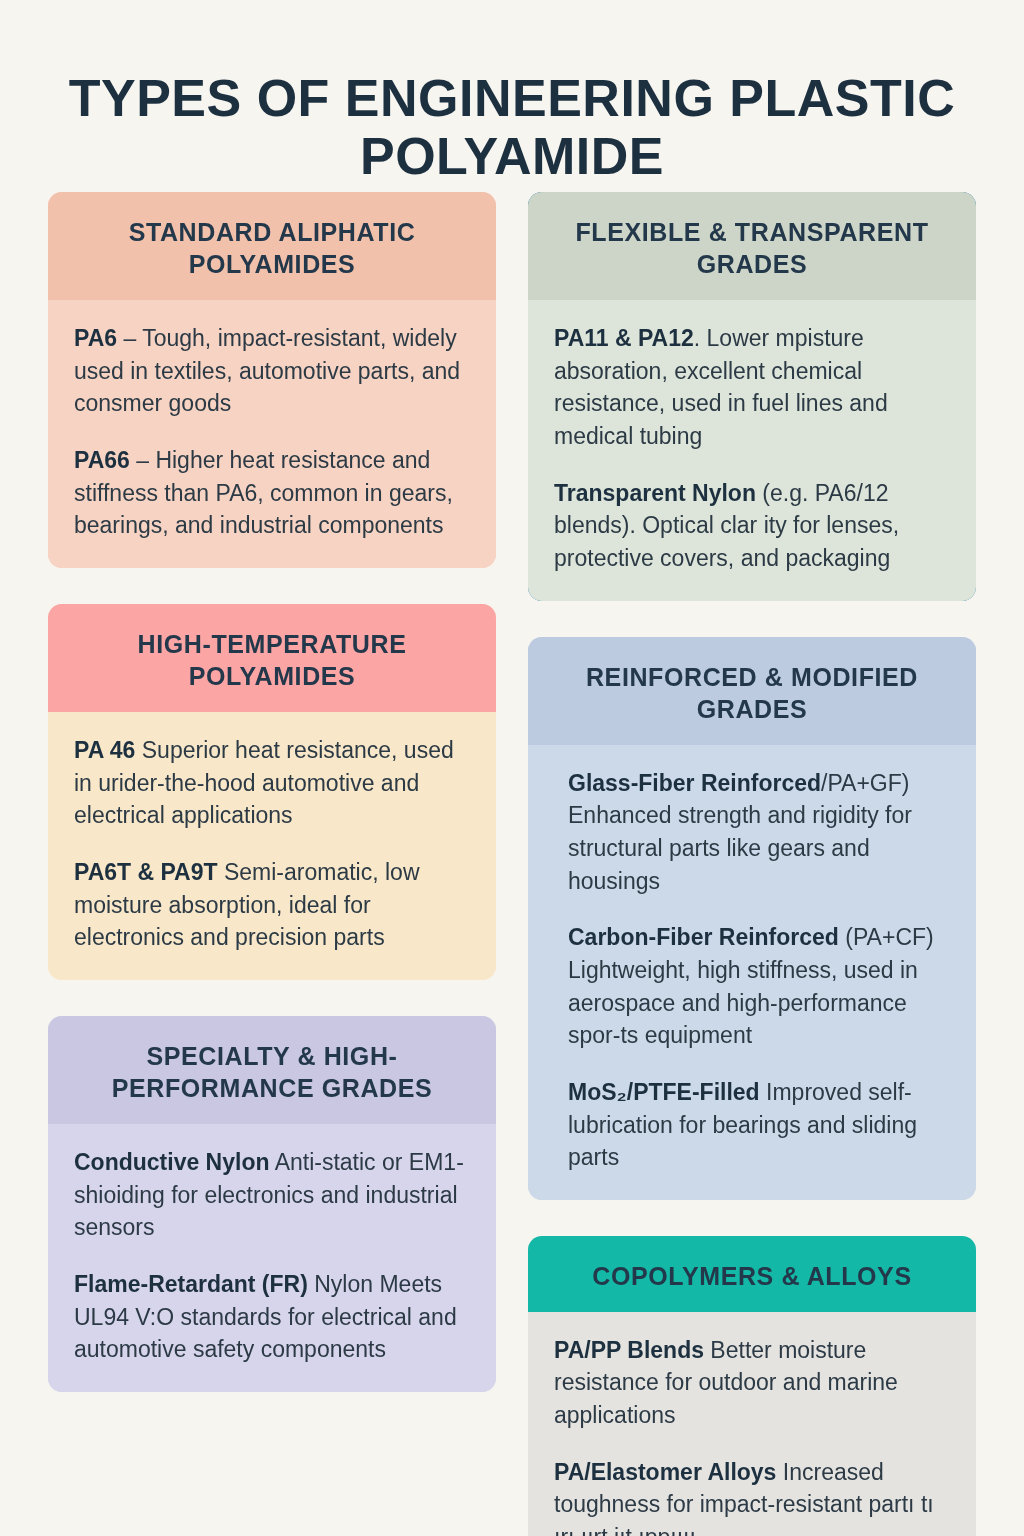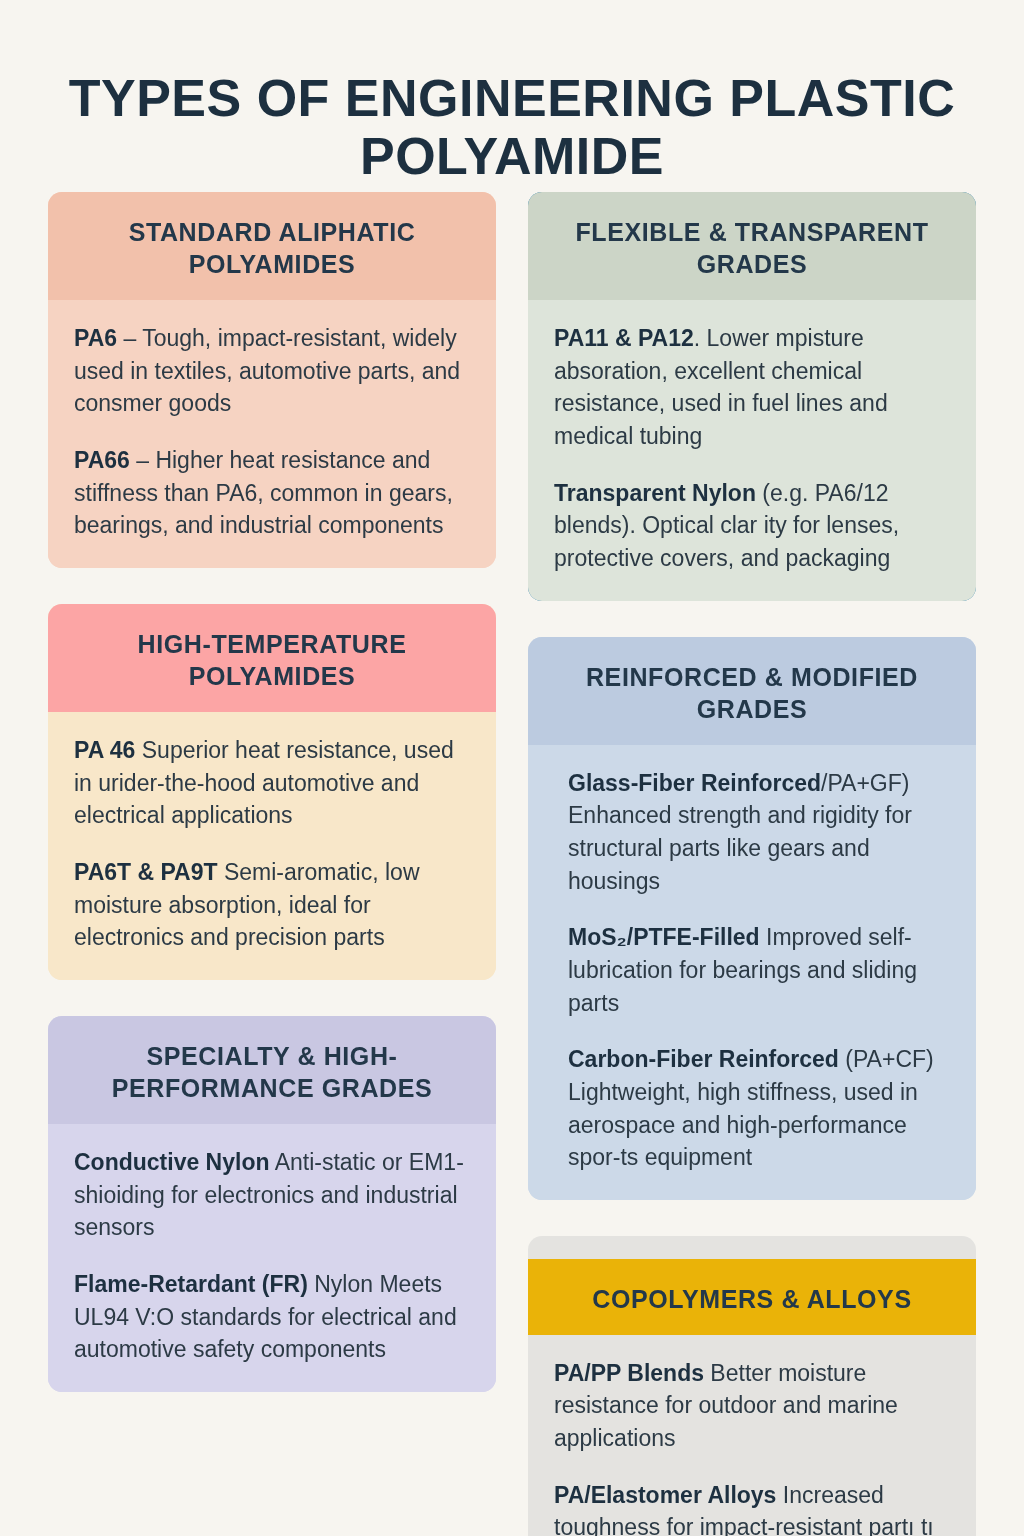--- a/index.html
+++ b/index.html
@@ -87,21 +87,21 @@
   .c-hightemp { background: #f8e7c9; }
 
   .c-reinforced .card-head { background: #bccbe0; }
   .c-reinforced .card-body { background: #ccd9e8; padding-left: 40px; }
   .c-reinforced { background: #ccd9e8; }
 
   .c-specialty .card-head { background: #c9c7e2; }
   .c-specialty .card-body { background: #d7d5ec; }
   .c-specialty { background: #d7d5ec; }
 
-  .c-copolymers .card-head { background: #eab308; margin-top: 23px; }
+  .c-copolymers .card-head { background: #14b8a6; }
   .c-copolymers .card-body { background: #e4e3e0; }
   .c-copolymers { background: #e4e3e0; }
 </style>
 </head>
 <body>
 
 <div id="page">
 
   <h1 class="title">Types of Engineering Plastic Polyamide</h1>
 
@@ -161,24 +161,24 @@
         </div>
       </section>
 
       <section class="card c-reinforced">
         <div class="card-head">Reinforced &amp; Modified Grades</div>
         <div class="card-body">
           <p class="entry">
             <b>Glass-Fiber Reinforced</b><span>/PA+GF) Enhanced strength and rigidity for structural parts like gears and housings</span>
           </p>
           <p class="entry">
-            <b>MoS₂/PTFE-Filled</b><span> Improved self-lubrication for bearings and sliding parts</span>
+            <b>Carbon-Fiber Reinforced</b><span> (PA+CF)  Lightweight, high stiffness, used in aerospace and high-performance spor-ts equipment</span>
           </p>
           <p class="entry">
-            <b>Carbon-Fiber Reinforced</b><span> (PA+CF)  Lightweight, high stiffness, used in aerospace and high-performance spor-ts equipment</span>
+            <b>MoS₂/PTFE-Filled</b><span> Improved self-lubrication for bearings and sliding parts</span>
           </p>
         </div>
       </section>
 
       <section class="card c-copolymers">
         <div class="card-head">Copolymers &amp; Alloys</div>
         <div class="card-body">
           <p class="entry">
             <b>PA/PP Blends</b><span> Better moisture resistance for outdoor and marine applications</span>
           </p>

